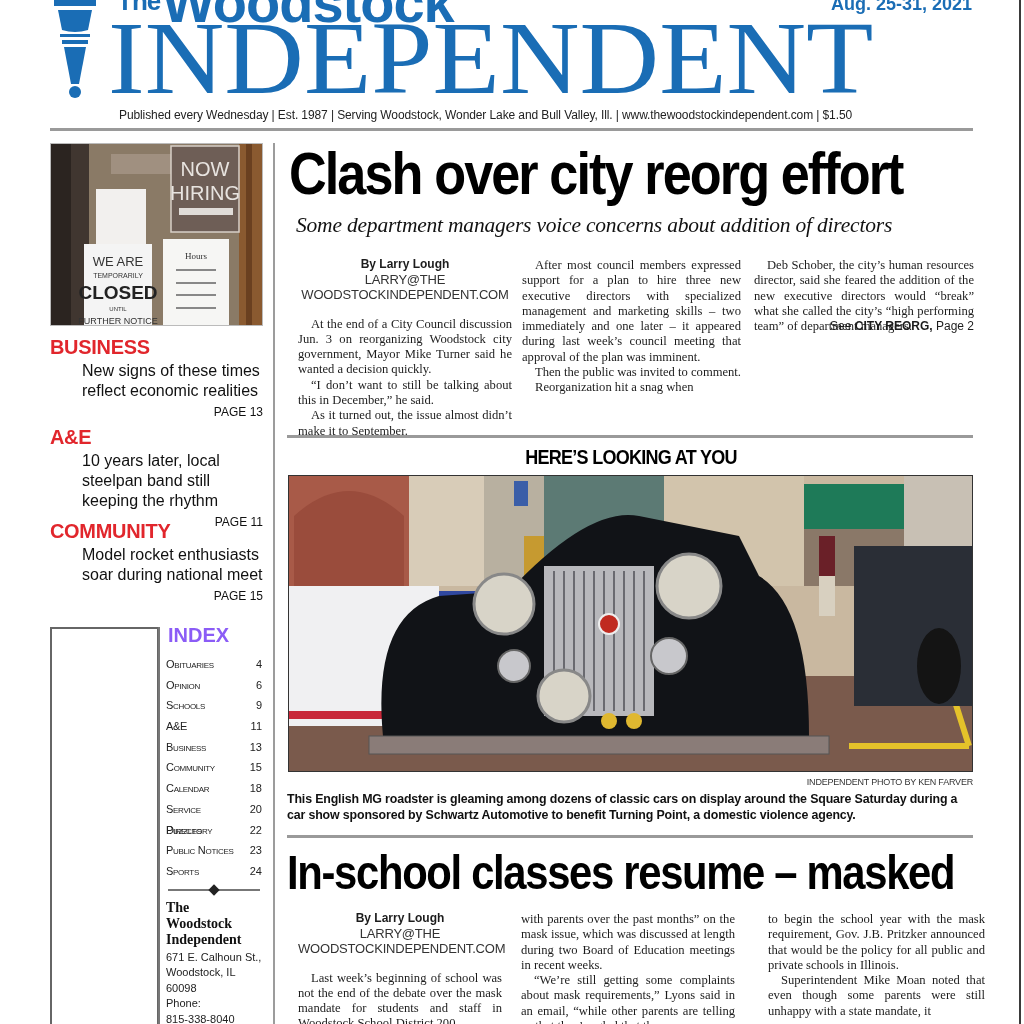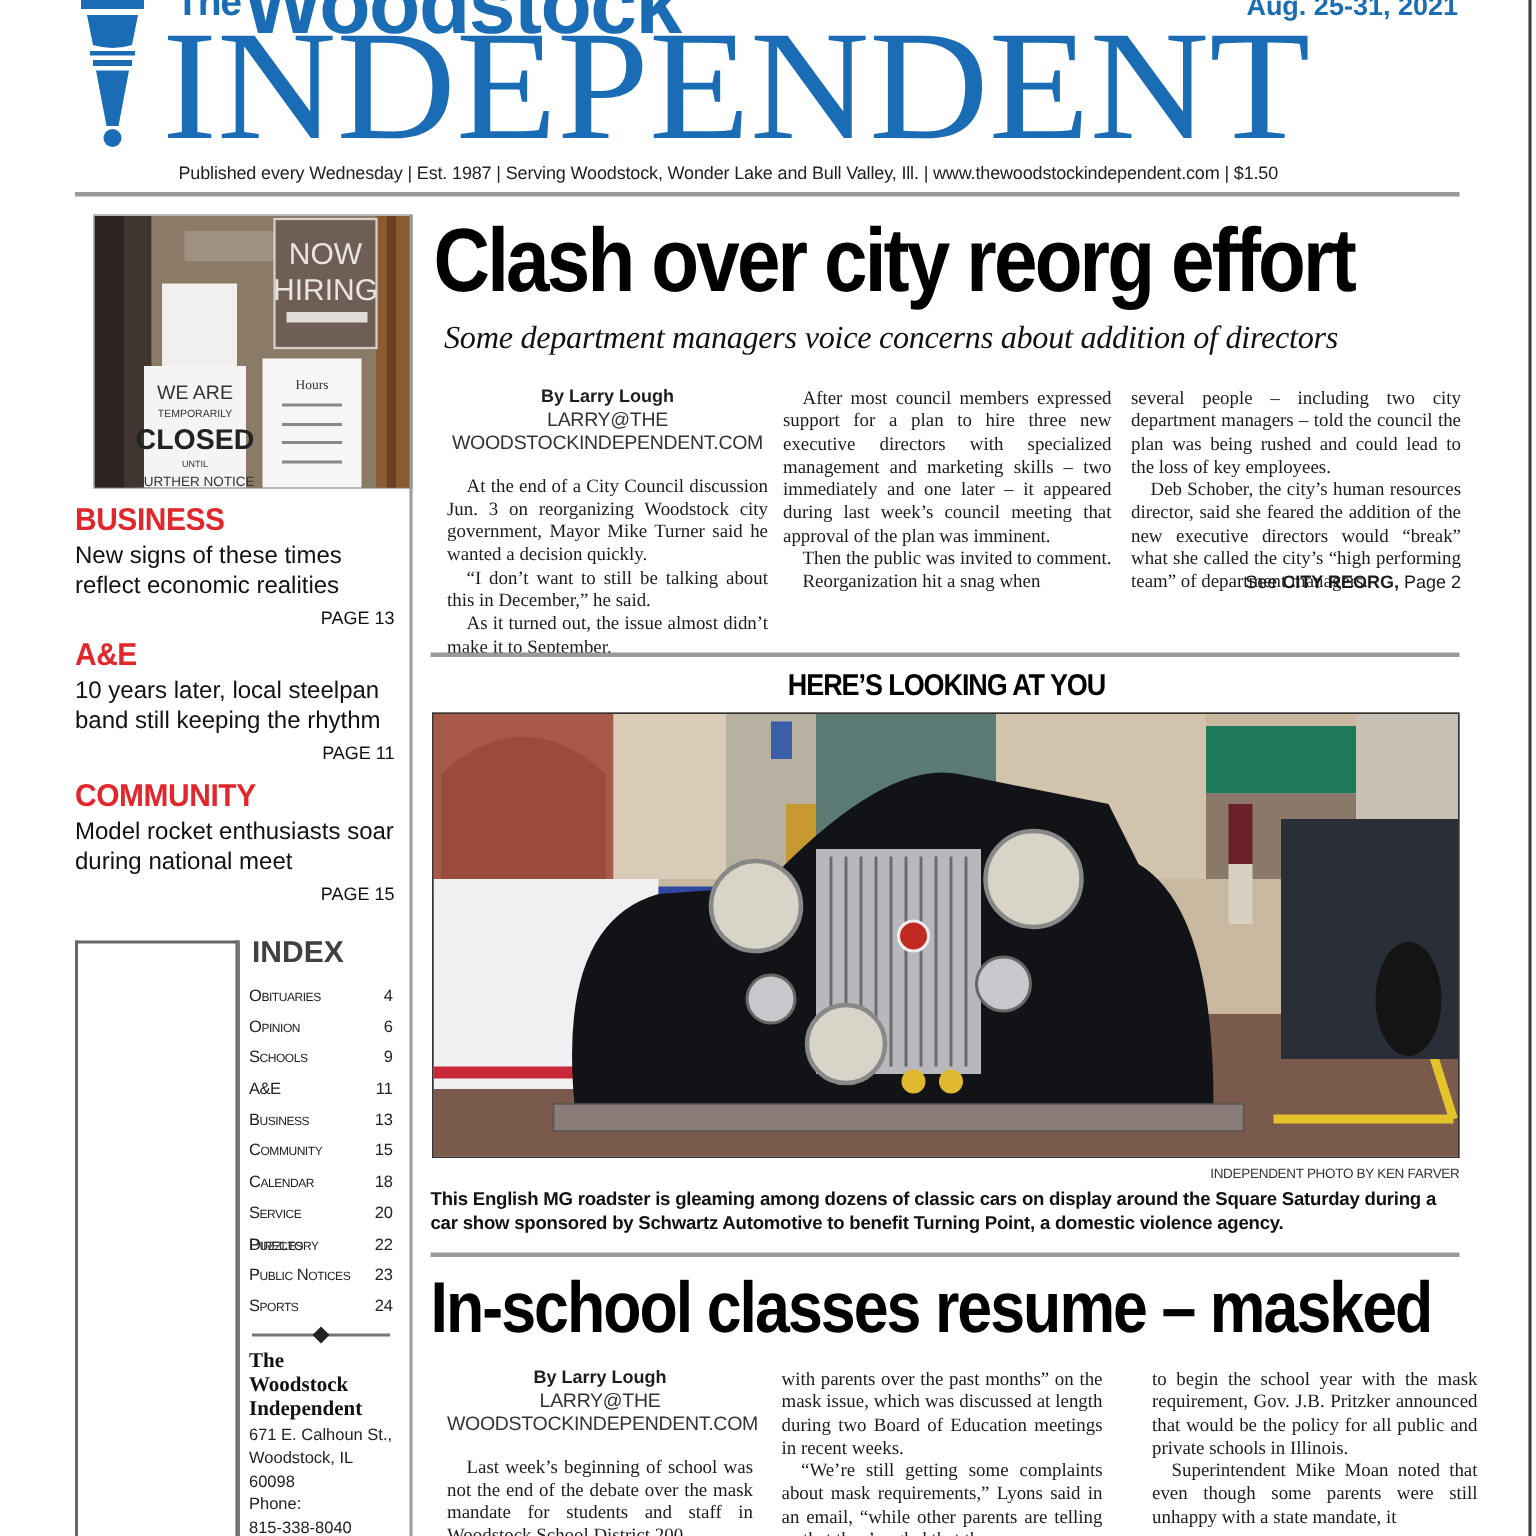--- a/index.html
+++ b/index.html
@@ -10,32 +10,32 @@
 
     
     .masthead { position: absolute; left: 0; top: 0; width: 1024px; height: 130px; }
     .torch { position: absolute; left: 50px; top: 0; width: 50px; height: 100px; }
     .mast-the { position: absolute; left: 117px; top: -14px; font-family: "Liberation Sans", sans-serif; font-weight: bold; font-size: 26px; color: #1a6db5; letter-spacing: -1px; }
     .mast-woodstock { position: absolute; left: 162px; top: -30px; font-family: "Liberation Sans", sans-serif; font-weight: bold; font-size: 56px; color: #1a6db5; letter-spacing: -1px; }
     .mast-independent { position: absolute; left: 108px; top: 8px; font-family: "Liberation Serif", serif; font-size: 104px; line-height: 100px; color: #1a6db5; letter-spacing: 0px; transform: scaleX(1.06); transform-origin: left top; }
     .mast-date { position: absolute; right: 52px; top: -6px; font-family: "Liberation Sans", sans-serif; font-weight: bold; font-size: 18px; color: #1a6db5; }
     .mast-tagline { position: absolute; left: 119px; top: 108px; font-size: 12px; color: #222; white-space: nowrap; letter-spacing: -0.1px; }
     .mast-rule { position: absolute; left: 50px; top: 128px; width: 923px; height: 3px; background: #9a9a9a; }
-    .promo-photo { position: absolute; left: 62px; top: 143px; width: 213px; height: 183px; overflow: hidden; background: #737373; border: 1px solid #bbb; }
+    .promo-photo { position: absolute; left: 50px; top: 143px; width: 213px; height: 183px; overflow: hidden; background: #0369a1; border: 1px solid #bbb; }
     .col-divider { position: absolute; left: 273px; top: 143px; width: 2px; height: 881px; background: #9c9c9c; }
 
     .teaser { position: absolute; left: 50px; width: 213px; }
     .teaser-section { font-family: "Liberation Sans", sans-serif; font-weight: bold; font-size: 21px; color: #e1262c; letter-spacing: -0.3px; transform: scaleX(0.95); transform-origin: left; }
-    .teaser-headline { font-size: 16px; line-height: 20px; color: #111; margin-top: 2px; }
+    .teaser-headline { font-size: 16px; line-height: 20px; color: #111; margin-top: 2px; margin-left: 32px; }
     .teaser-page { font-weight: normal; font-size: 12px; text-align: right; margin-top: 4px; color: #111; }
 
     .index-box { position: absolute; left: 50px; top: 627px; width: 109px; height: 397px; border: 2px solid #666; border-bottom: none; }
     .index-right-divider { position: absolute; left: 158px; top: 627px; width: 2px; height: 397px; background: #777; }
     .index { position: absolute; left: 166px; top: 624px; width: 96px; }
-    .index-title { font-weight: bold; font-size: 20px; color: #404040; margin-left: 2px; margin-bottom: 7px; }
+    .index-title { font-weight: bold; font-size: 20px; color: #8b5cf6; margin-left: 2px; margin-bottom: 7px; }
     .index-row { display: flex; justify-content: space-between; font-size: 11px; height: 20.7px; line-height: 20.7px; color: #222; }
     .index-row .lbl { font-variant: small-caps; font-size: 11px; letter-spacing: -0.3px; }
     .index-ornament { position: relative; margin: 4px 2px 6px 2px; height: 8px; }
     .index-ornament .line { position: absolute; left: 0; right: 0; top: 3px; height: 2px; background: #777; }
     .index-ornament .dot { position: absolute; left: 42px; top: 0; width: 8px; height: 8px; background: #222; transform: rotate(45deg); }
     .pub-name { font-family: "Liberation Serif", serif; font-weight: bold; font-size: 14px; line-height: 16px; color: #111; }
     .pub-addr { font-size: 11px; line-height: 15.5px; color: #222; margin-top: 2px; }
 
     
     .headline1 { position: absolute; left: 289px; top: 138px; width: 690px; font-family: "Liberation Sans", sans-serif; font-weight: bold; font-size: 60px; line-height: 72px; letter-spacing: -2.2px; color: #000; transform: scaleX(0.87); transform-origin: left top; white-space: nowrap; }
@@ -202,21 +202,20 @@
   <p>At the end of a City Council discussion Jun. 3 on reorganizing Woodstock city government, Mayor Mike Turner said he wanted a decision quickly.</p>
   <p>“I don’t want to still be talking about this in December,” he said.</p>
   <p>As it turned out, the issue almost didn’t make it to September.</p>
 </div>
 <div class="article" style="left:522px; top:258px; width:219px;">
   <p>After most council members expressed support for a plan to hire three new executive directors with specialized management and marketing skills – two immediately and one later – it appeared during last week’s council meeting that approval of the plan was imminent.</p>
   <p>Then the public was invited to comment.</p>
   <p>Reorganization hit a snag when</p>
 </div>
 <div class="article" style="left:754px; top:258px; width:220px;">
-  <p class="noindent">several people – including two city department managers – told the council the plan was being rushed and could lead to the loss of key employees.</p>
   <p>Deb Schober, the city’s human resources director, said she feared the addition of the new executive directors would “break” what she called the city’s “high performing team” of department managers.</p>
   <div class="jump" style="margin-top:-15px;">
     <span>See</span>
     <b>CITY REORG,</b>
     <span>Page 2</span>
   </div>
 </div>
 
 <div class="rule" style="left:287px; top:435px; width:686px;"></div>
 

